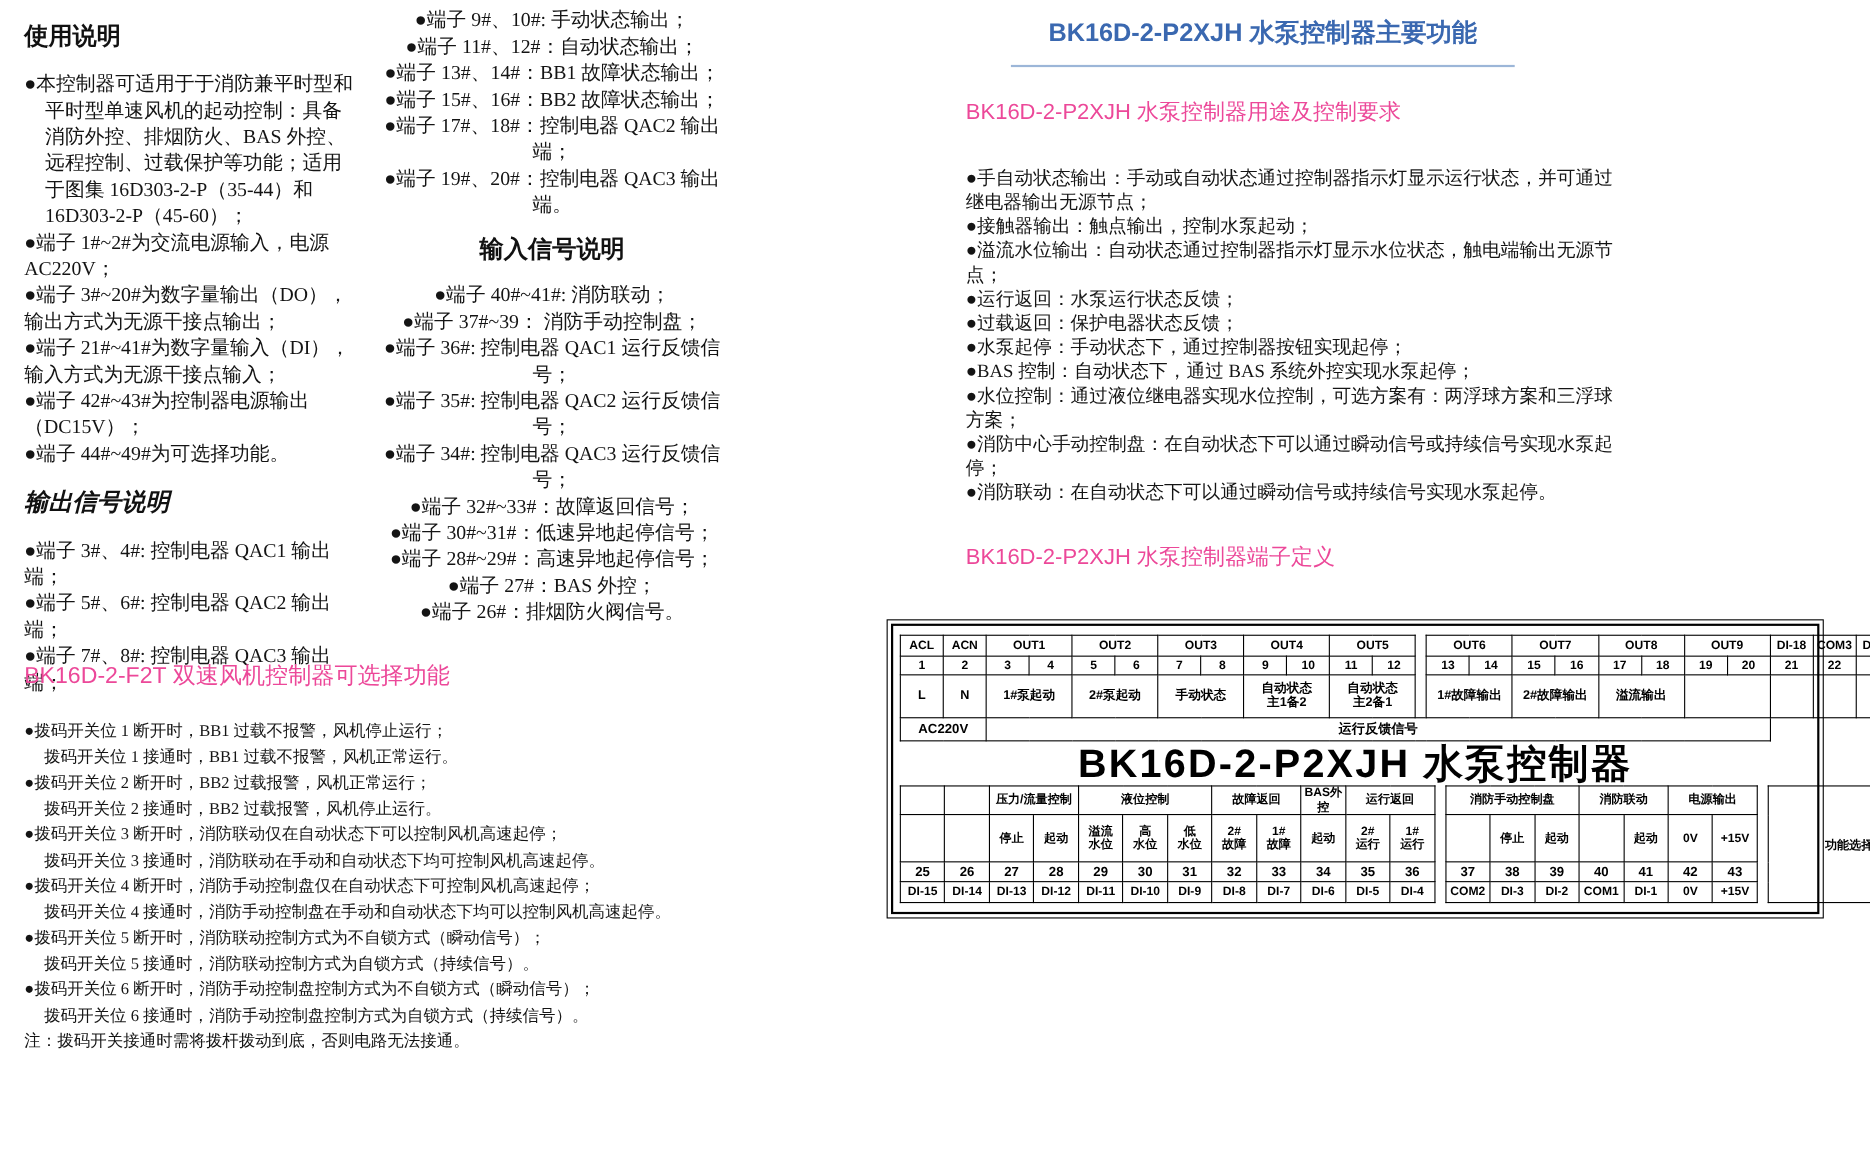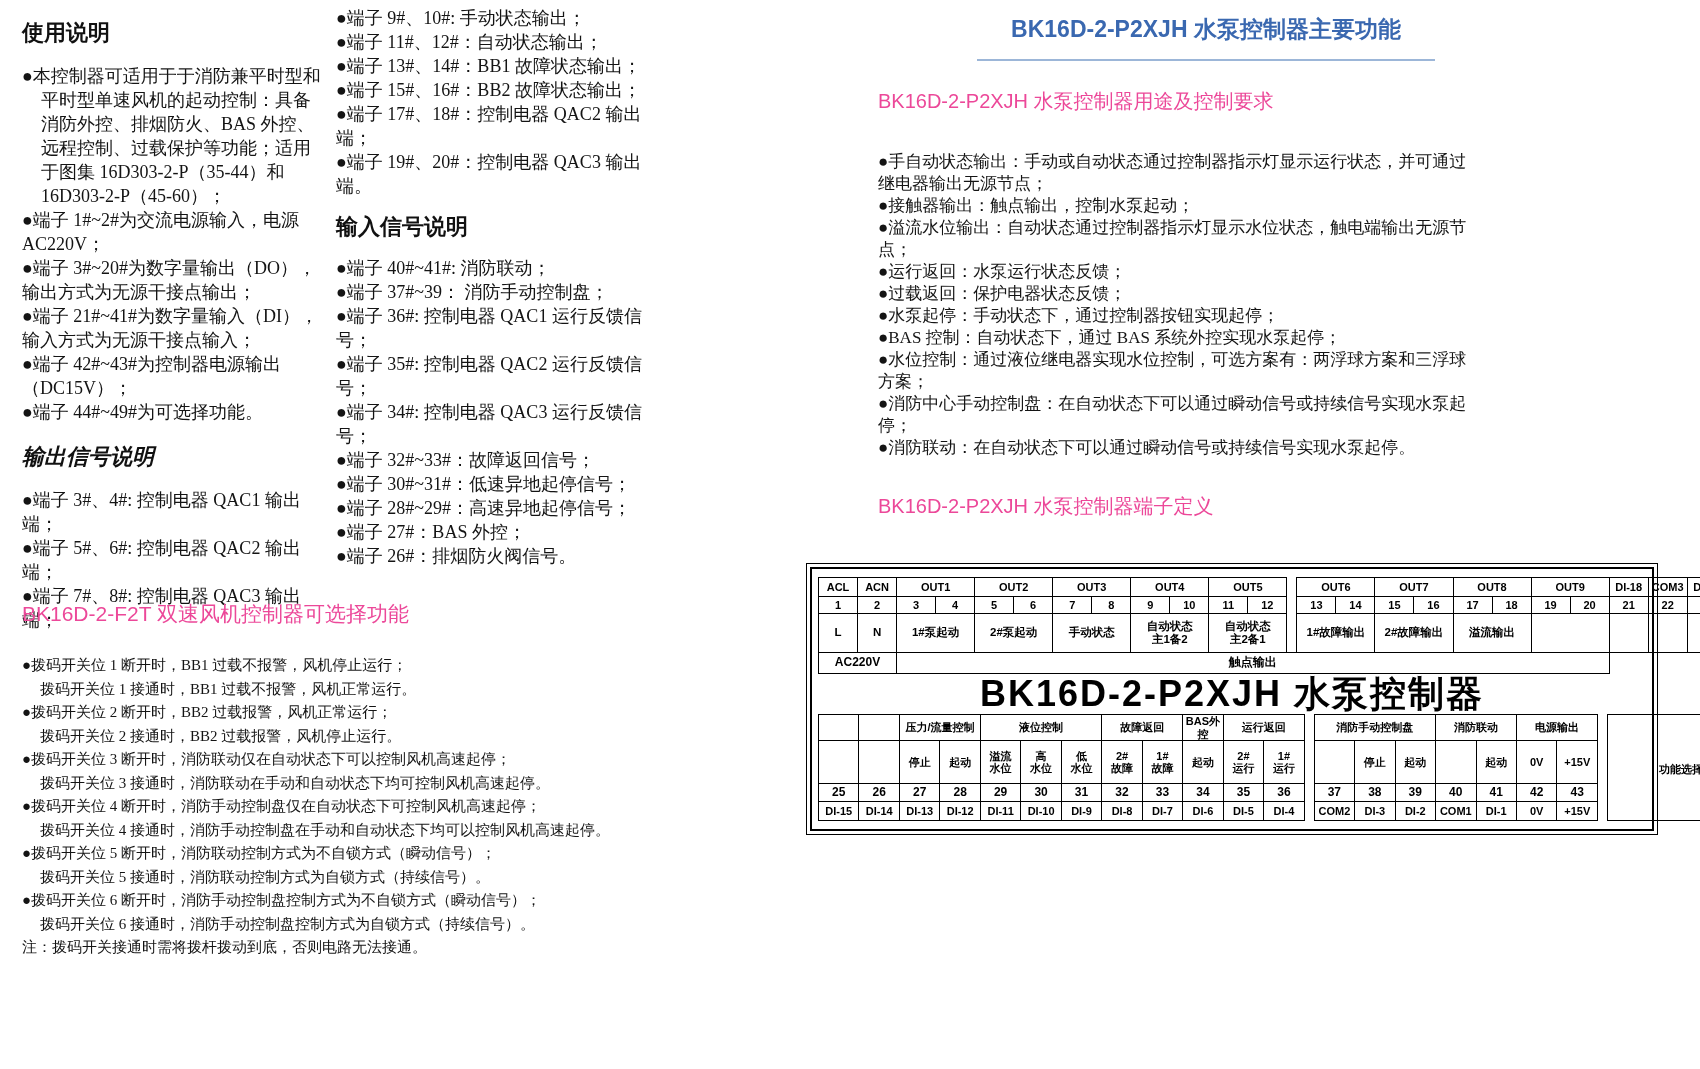--- a/index.html
+++ b/index.html
@@ -5,30 +5,30 @@
   html,body{margin:0;padding:0;}
   body{
     width:1700px;height:1069px;position:relative;background:#ffffff;
     font-family:"Liberation Serif",serif;color:#141414;overflow:hidden;
   }
   
   .sec-h{font-family:"Liberation Sans",sans-serif;font-weight:bold;font-size:22px;color:#111;margin:0 0 16px 0;}
   .item{font-size:18px;line-height:24px;margin:0;}
   .hang{padding-left:19px;text-indent:-19px;}
   .left-col{position:absolute;left:22px;top:18px;width:302px;}
-  .mid-col{position:absolute;left:336px;top:6px;width:332px;}
+  .mid-col{position:absolute;left:336px;top:6px;width:332px;text-align:center;}
   .mid-col .sec-h{margin:14px 0 14px 0;}
   .mt{margin-top:18px;font-style:italic;}
   
   .opt-sec{position:absolute;left:22px;top:600px;width:648px;}
   .blue-h{font-family:"Liberation Sans",sans-serif;font-weight:normal;font-size:21px;color:#ec4899;margin:0 0 26px 0;}
   .opt-sec .item{font-size:15px;line-height:23.5px;}
   .cont{padding-left:18px;}
   
-  .right-title{position:absolute;left:900px;top:14px;width:612px;text-align:center;
+  .right-title{position:absolute;left:842px;top:14px;width:612px;text-align:center;
     font-family:"Liberation Sans",sans-serif;font-weight:bold;font-size:23px;color:#3a68b0;}
   .title-rule{width:458px;margin:14px auto 0 auto;border-top:2px solid #9cb6d8;height:0;}
   .right-col{position:absolute;left:878px;top:88px;width:600px;}
   .right-col .blue-h{font-size:20px;margin:0 0 36px 0;}
   .right-col .item{font-size:17px;line-height:22px;}
   .term-h{margin-top:34px !important;margin-bottom:0 !important;}
   
   .tbl-wrap{position:absolute;left:806px;top:563px;width:852px;border:1px solid #000;padding:3px;background:#fff;box-sizing:border-box;}
   .tbl-inner{border:2px solid #000;padding:8px 6px;}
   .ttable{border-collapse:collapse;table-layout:fixed;width:948px;margin:0 auto;
@@ -234,21 +234,21 @@
             <td colspan="2">2#故障输出</td>
             <td colspan="2">溢流输出</td>
             <td colspan="2"></td>
             <td></td>
             <td></td>
             <td></td>
             <td></td>
           </tr>
           <tr>
             <td colspan="2">AC220V</td>
-            <td colspan="19">触点输出</td>
+            <td colspan="19">运行反馈信号</td>
             <td colspan="4" class="gap"></td>
           </tr>
         </tbody>
       </table>
     <div class="tbl-title">BK16D-2-P2XJH 水泵控制器</div>
     <table class="ttable t-bot">
       <colgroup>
         <col>
           <col>
           <col>

